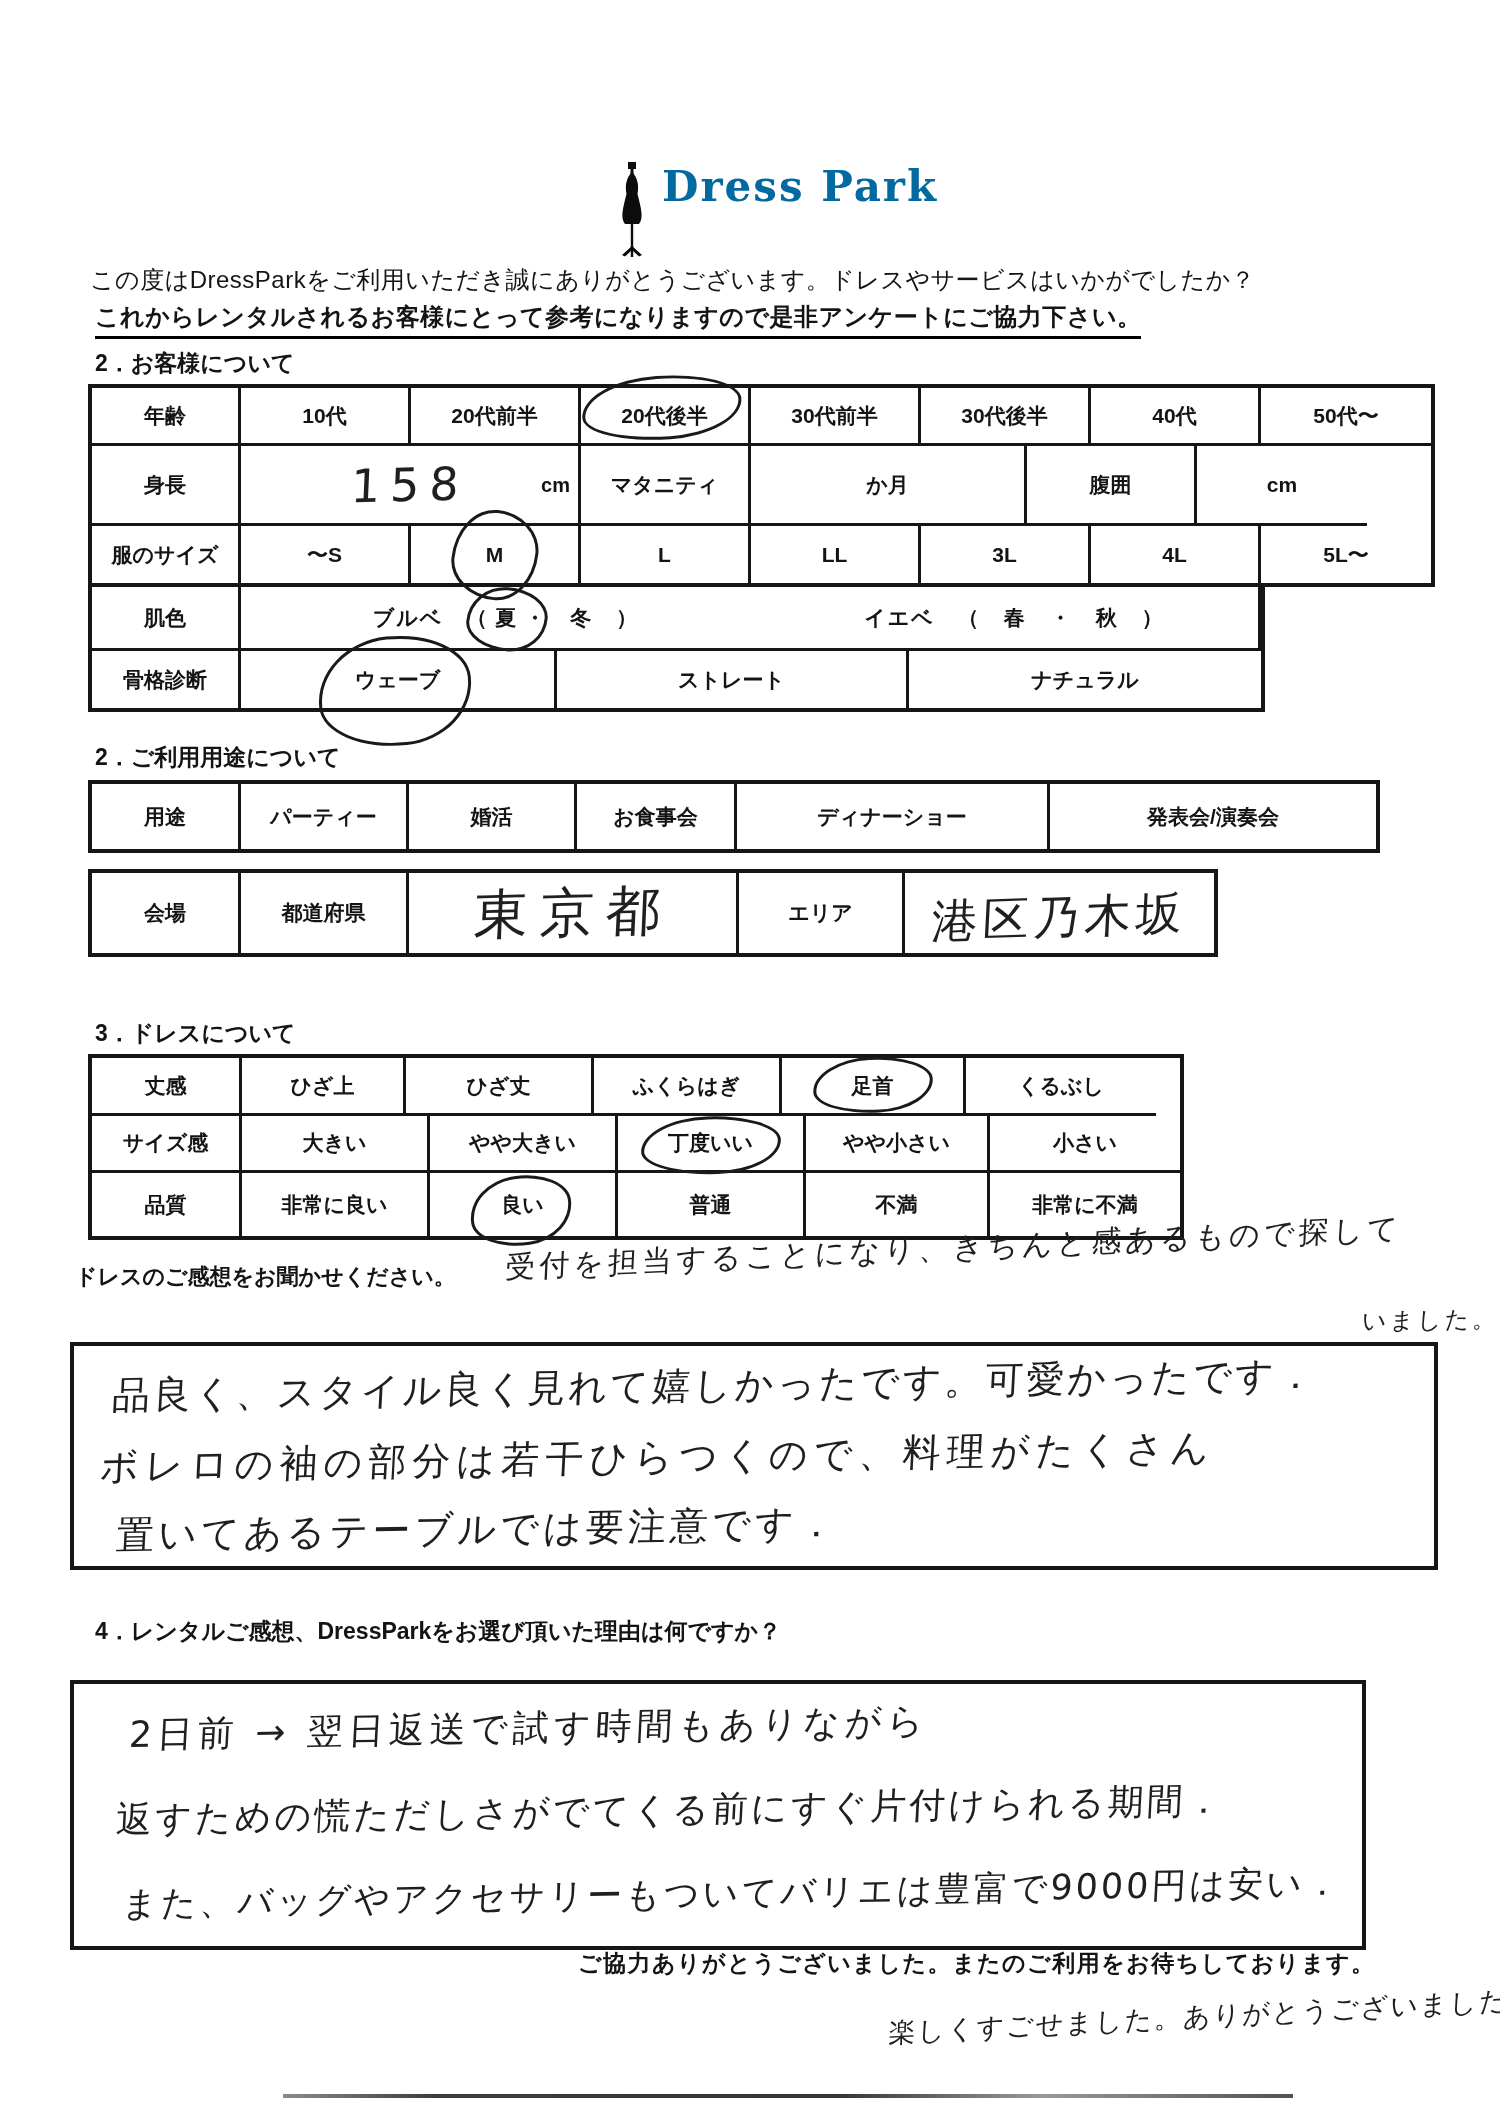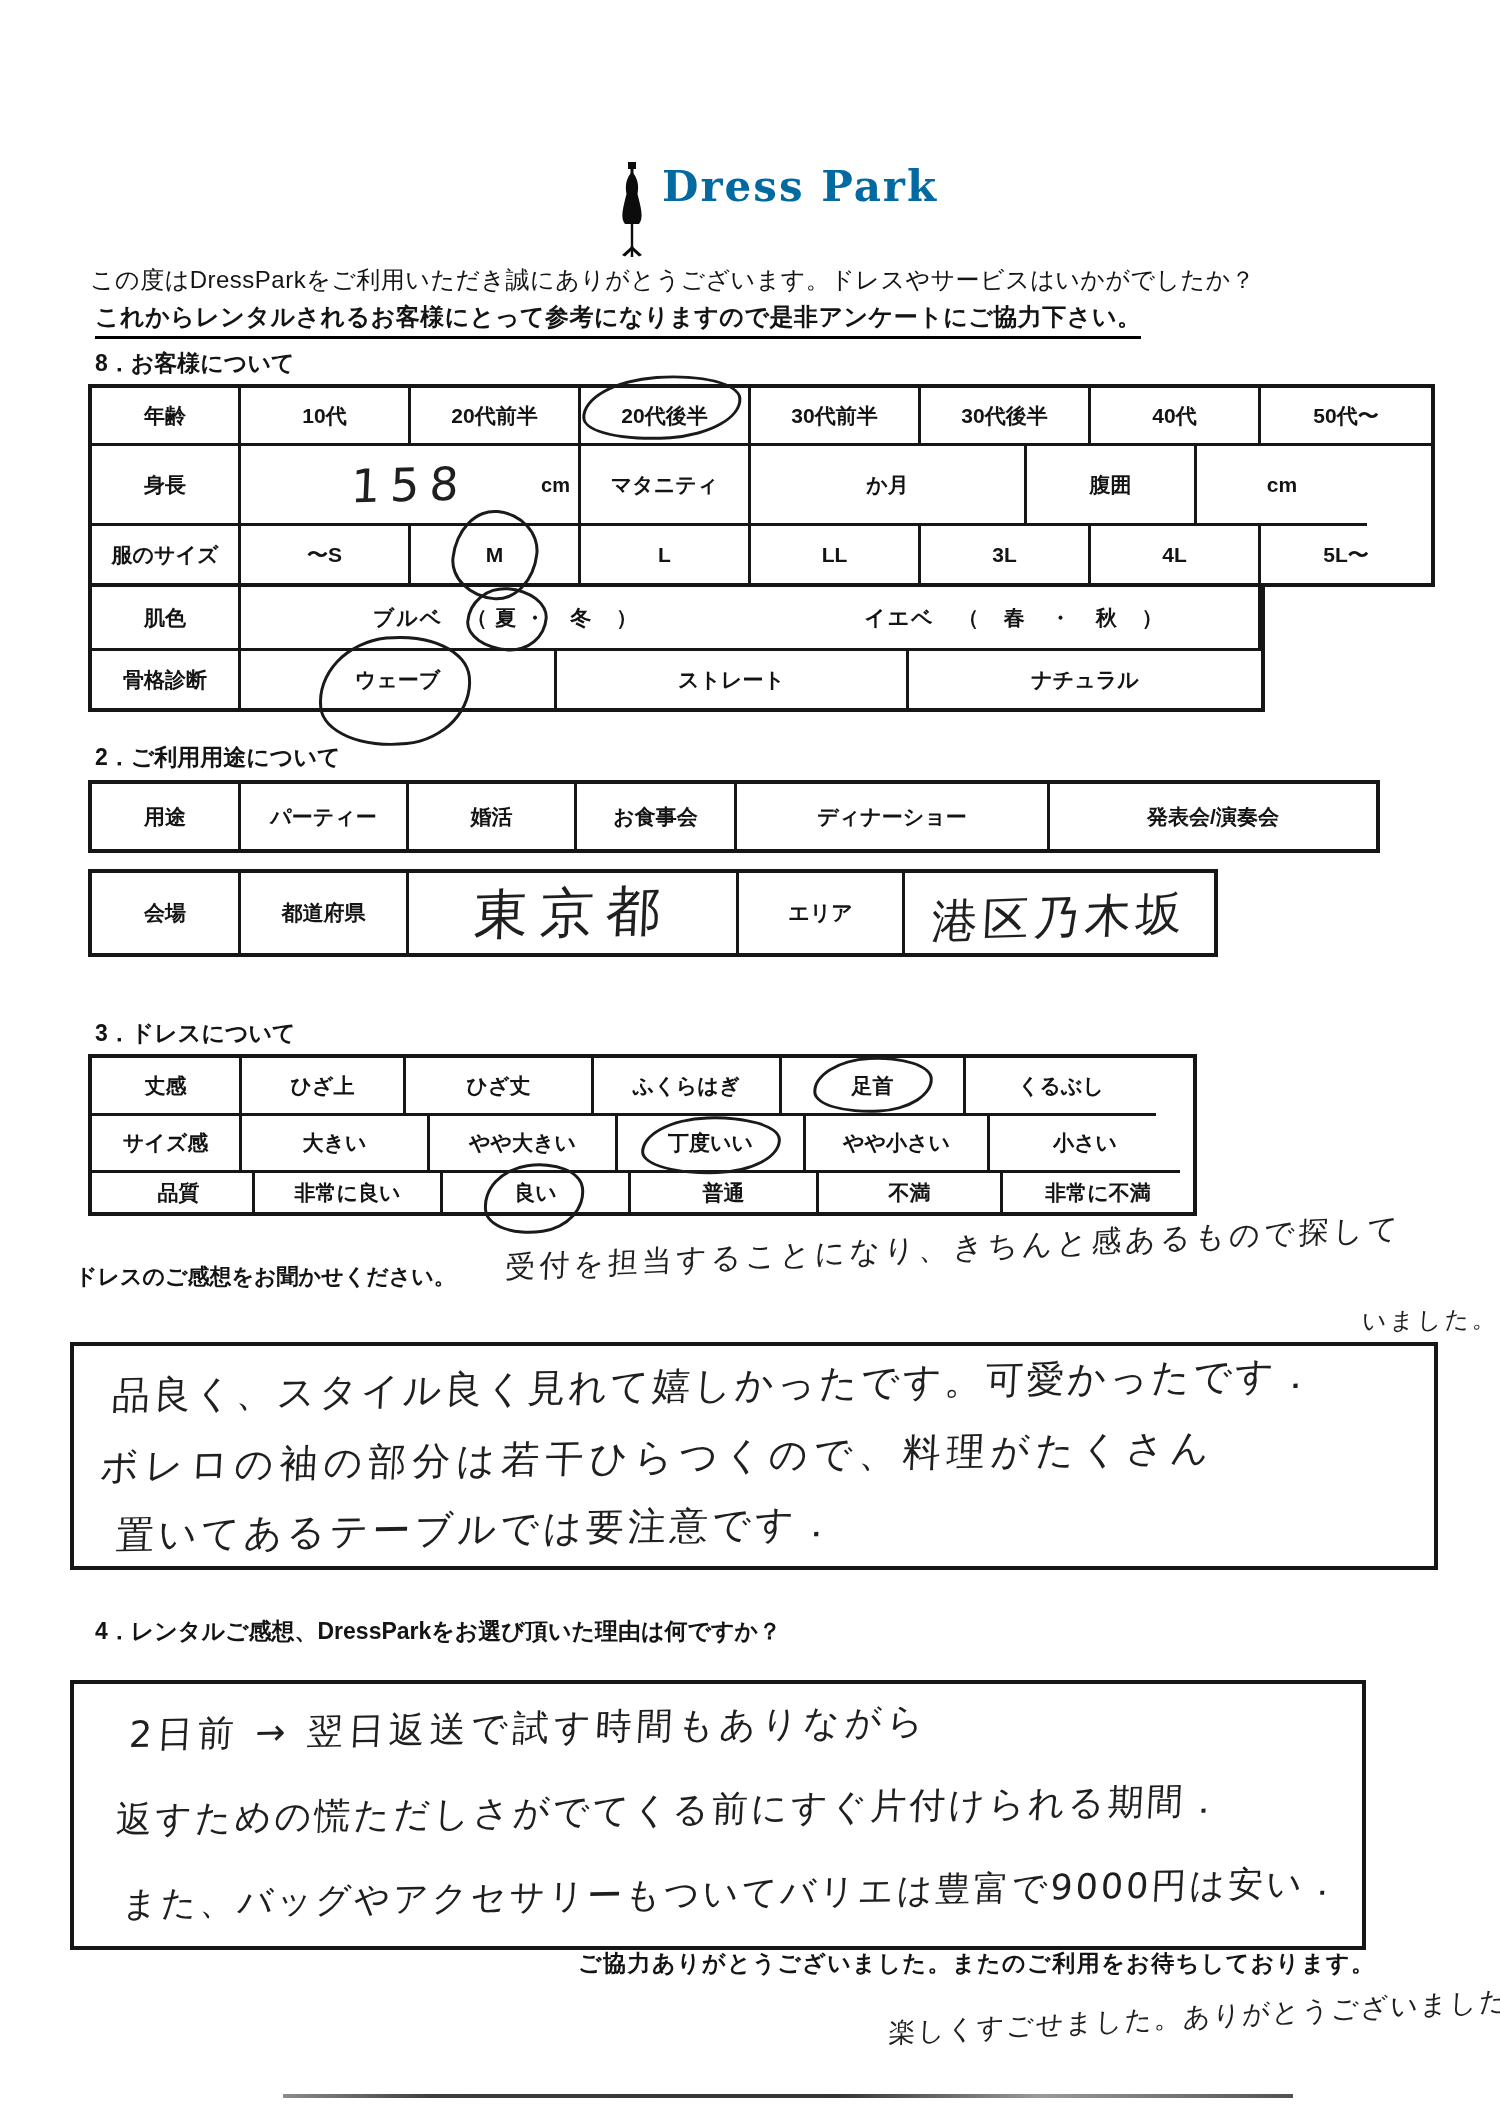--- a/index.html
+++ b/index.html
@@ -69,21 +69,21 @@
         <path d="M20 84 L10 93 L13 94.5 L20 88 L27 94.5 L30 93 Z"></path>
         <rect x="18.8" y="84" width="2.4" height="11"></rect>
       </g>
     </svg>
     <div class="logo-text">Dress Park</div>
   </div>
 
   <div class="intro1">この度はDressParkをご利用いただき誠にありがとうございます。ドレスやサービスはいかがでしたか？</div>
   <div class="intro2">これからレンタルされるお客様にとって参考になりますので是非アンケートにご協力下さい。</div>
 
-  <div class="sec-title" style="top:348px;">8．お客様について</div>
+  <div class="sec-title" style="top:348px;">2．お客様について</div>
 
   <div class="tblock" style="left:88px;top:384px;">
     <div class="trow" style="height:58px;">
       <div class="c" style="width:149px;">年齢</div>
       <div class="c" style="width:170px;">
           <span>10代</span>
         </div>
       <div class="c" style="width:170px;">
           <span>20代前半</span>
         </div>
@@ -235,21 +235,21 @@
           <span class="sel-circle cir-fit"></span>
           <span>丁度いい</span>
         </div>
       <div class="c" style="width:184px;">
           <span>やや小さい</span>
         </div>
       <div class="c no-r" style="width:190px;">
           <span>小さい</span>
         </div>
     </div>
-    <div class="trow" style="height:39px;padding-left:13px;">
+    <div class="trow" style="height:63px;">
       <div class="c no-b" style="width:150px;">品質</div>
       <div class="c no-b" style="width:188px;">
           <span>非常に良い</span>
         </div>
       <div class="c no-b" style="width:188px;">
           <span class="sel-circle cir-q"></span>
           <span>良い</span>
         </div>
       <div class="c no-b" style="width:188px;">
           <span>普通</span>

